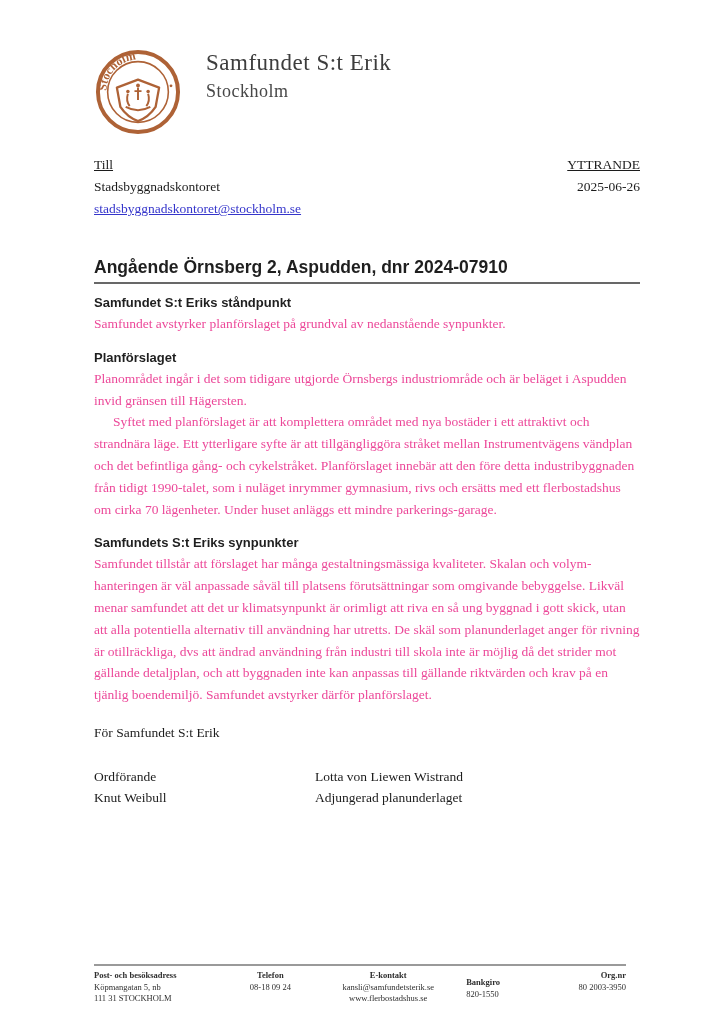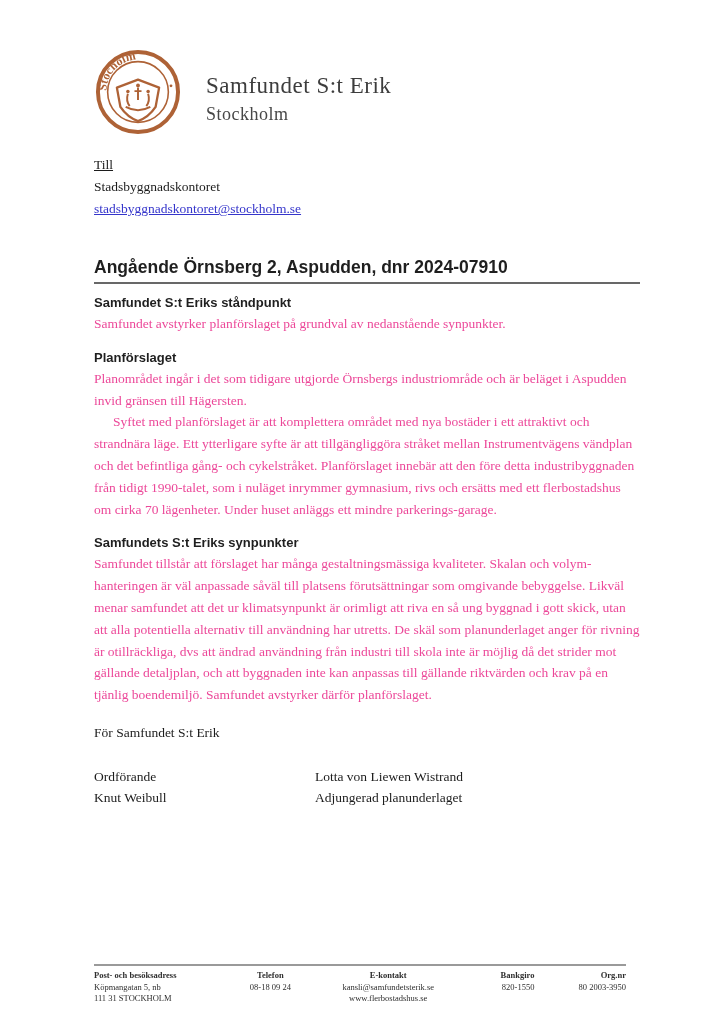--- a/index.html
+++ b/index.html
@@ -9,21 +9,21 @@
     font-family:"Liberation Serif", serif;
     color:#1c1c1c;
     position:relative;
     overflow:hidden;
   }
   .page { padding:46px 84px 0 94px; }
 
   
   .letterhead { display:flex; align-items:flex-start; }
   .seal { width:88px; height:92px; flex:0 0 88px; }
-  .org-block { margin-left:24px; margin-top:27px; }
+  .org-block { margin-left:24px; margin-top:4px; }
   .org-name {
     font-family:"Liberation Serif", serif;
     font-size:23px; font-weight:400; color:#3d3d3d; letter-spacing:0.5px;
   }
   .org-city {
     font-family:"Liberation Serif", serif;
     font-size:18px; color:#474747; margin-top:5px; letter-spacing:0.5px;
   }
 
   
@@ -63,21 +63,21 @@
     position:absolute; left:94px; right:98px; top:964px;
     border-top:2px solid #9a9a9a;
     padding-top:4px;
     display:flex;
   }
   .f-col { font-size:8.5px; line-height:11.5px; color:#2e2e2e; }
   .f-col .f-label { font-weight:bold; }
   .f-col:nth-child(1) { width:140px; text-align:left; }
   .f-col:nth-child(2) { width:82px;  text-align:center; }
   .f-col:nth-child(3) { width:160px; text-align:center; }
-  .f-col:nth-child(4) { width:70px;  text-align:right; }
+  .f-col:nth-child(4) { width:70px;  text-align:left;margin-top:7px; }
   .f-col:nth-child(5) { width:94px;  text-align:right; }
 
   
   svg text {
     font-family:"Liberation Serif", serif;
     font-weight:bold; font-size:13.5px;
     fill:#ae6236;
   }
 </style>
 </head>
@@ -114,20 +114,24 @@
       <div class="org-name">Samfundet S:t Erik</div>
       <div class="org-city">Stockholm</div>
     </div>
   </div>
 
   <div class="addr-row">
     <div class="addr-left">
       <div class="u">Till</div>
       <div>Stadsbyggnadskontoret</div>
       <div><a class="mail-link">stadsbyggnadskontoret@stockholm.se</a></div>
+    </div>
+    <div class="addr-right">
+      <div class="u">YTTRANDE</div>
+      <div>2025-06-26</div>
     </div>
   </div>
 
   <div class="subject">Angående Örnsberg 2, Aspudden, dnr 2024-07910</div>
   <hr class="subject-rule">
 
   <div class="sec-h first">Samfundet S:t Eriks ståndpunkt</div>
   <p class="body">Samfundet avstyrker planförslaget på grundval av nedanstående synpunkter.</p>
 
   <div class="sec-h">Planförslaget</div>

